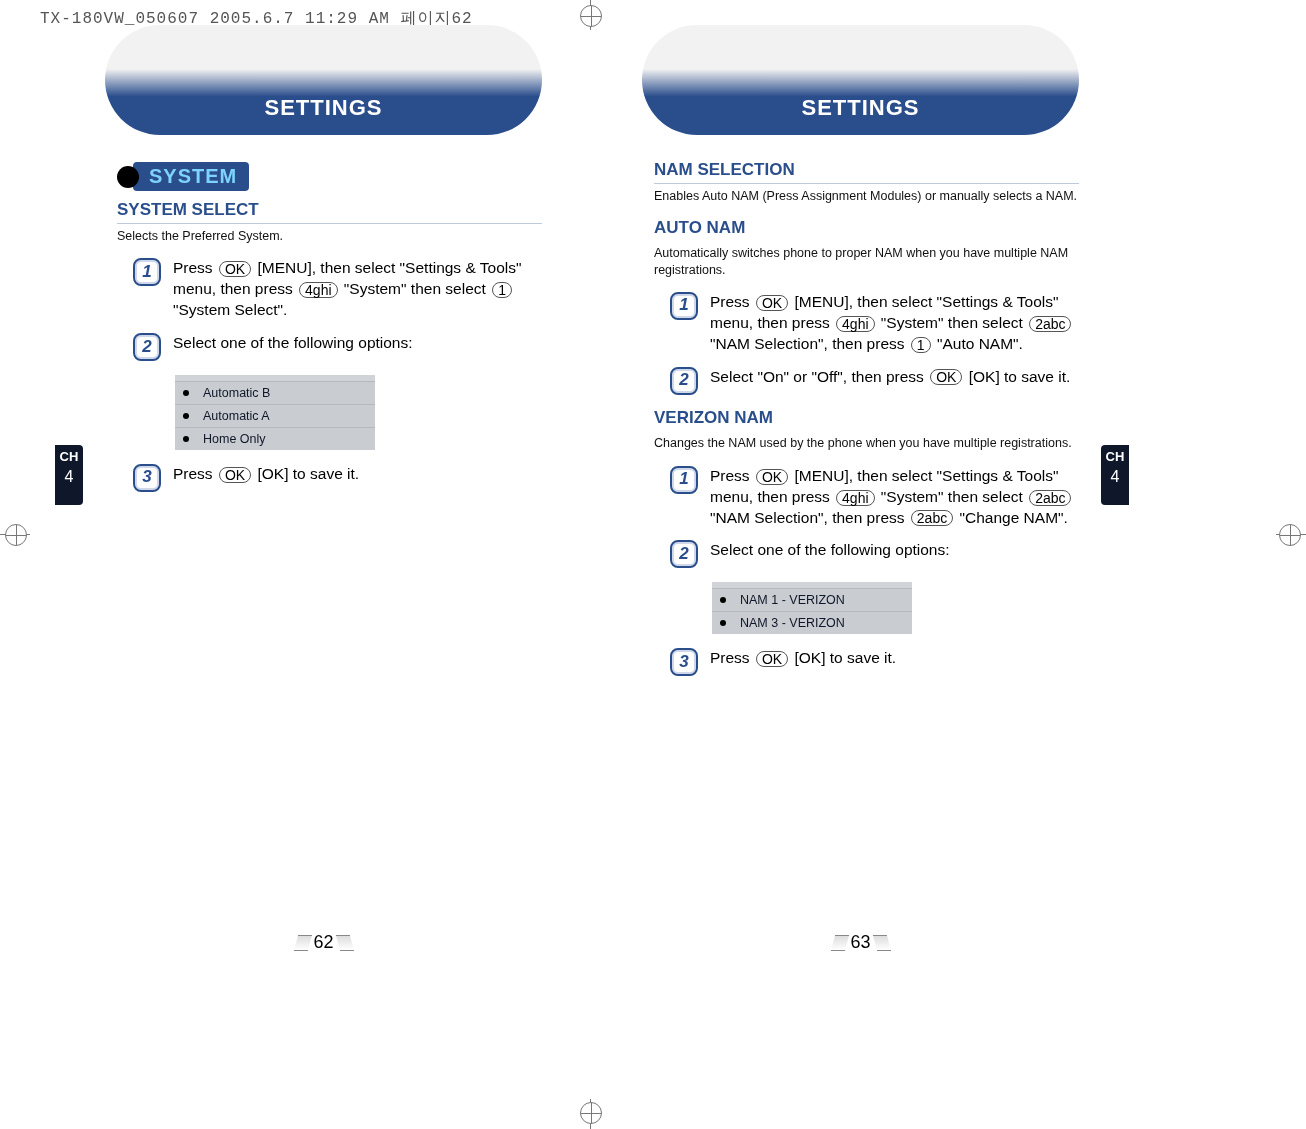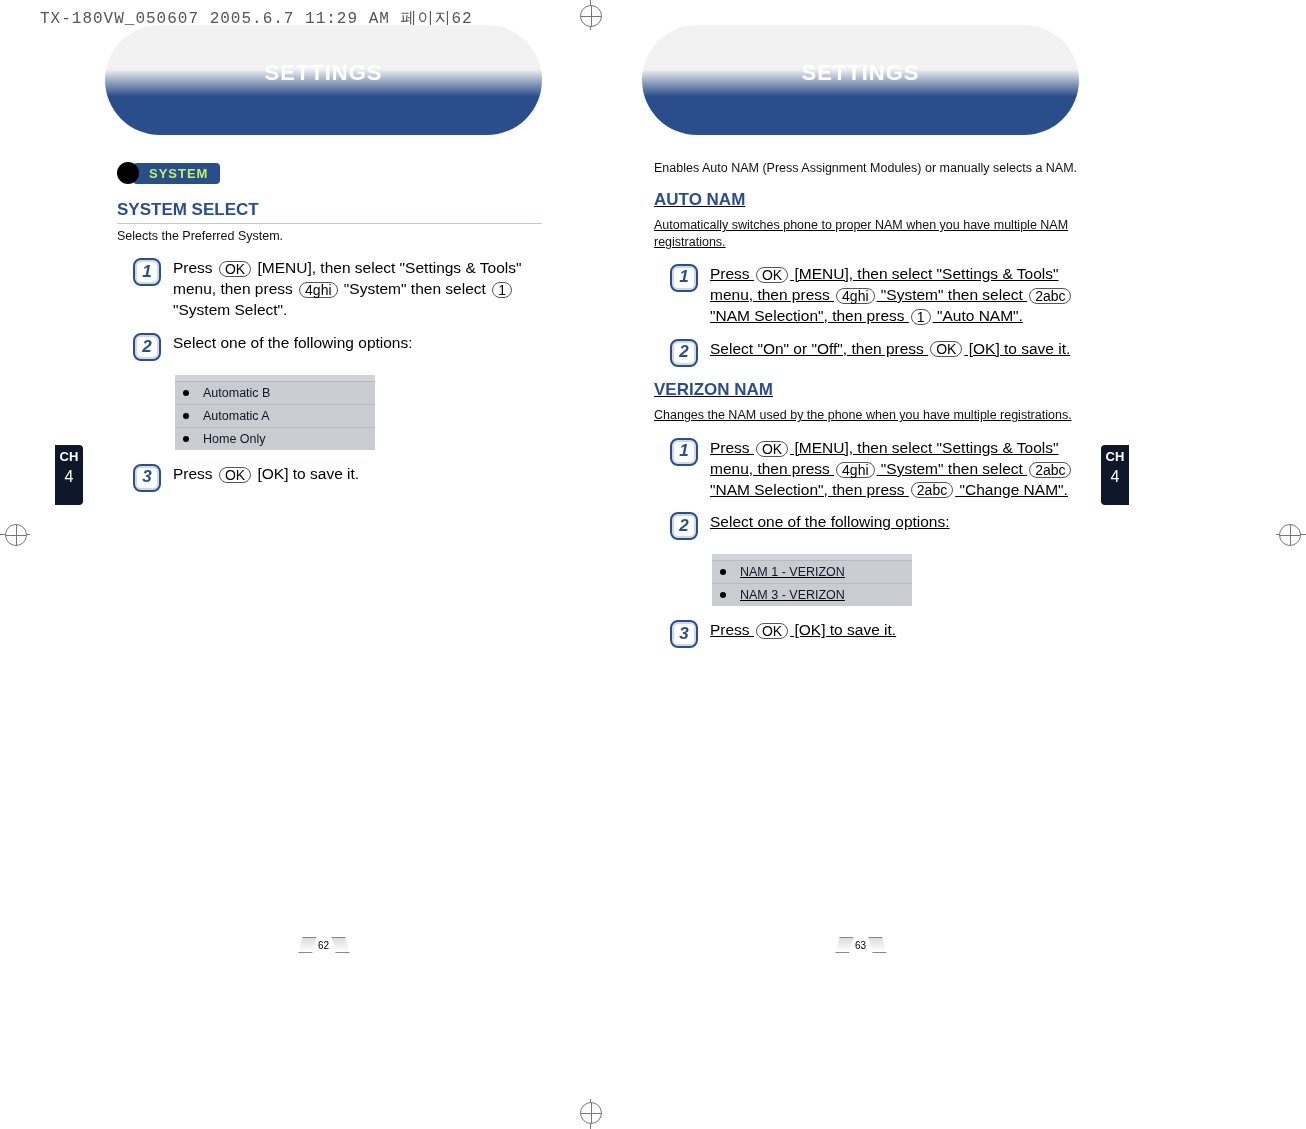--- a/index.html
+++ b/index.html
@@ -82,21 +82,21 @@
 
   
   .pill-header {
     position: absolute;
     top: 0;
     left: 50px;
     right: 50px;
     height: 110px;
     border-radius: 55px;
     display: flex;
-    align-items: center;
+    align-items: flex-end;
     justify-content: center;
     padding-bottom: 14px;
     box-sizing: border-box;
   }
   .left-page .pill-header {
     background: linear-gradient(to bottom, #f2f2f2 40%, #2a4e8c 65%);
   }
   .right-page .pill-header {
     background: linear-gradient(to bottom, #f2f2f2 40%, #2a4e8c 65%);
   }
@@ -133,23 +133,23 @@
     top: 137px;
     left: 62px;
     display: flex;
     align-items: center;
   }
   .section-chip .dot {
     width: 22px; height: 22px; background:#000; border-radius:11px; margin-right:-6px; z-index:2;
   }
   .section-chip .chip {
     background:#2a4e8c;
-    color:#bef264;
+    color:#7dd3fc;
     font-weight:bold;
-    font-size:13px;
+    font-size:20px;
     padding:3px 12px 3px 16px;
     border-radius:4px;
     letter-spacing:1px;
   }
 
   .body {
     position:absolute;
     top:175px;
     left:62px;
     right:50px;
@@ -242,38 +242,37 @@
   .option-box-narrow { width:200px; }
 
   
   .pagenum {
     position:absolute;
     bottom:12px;
     left:50%;
     transform:translateX(-50%);
     display:flex;
     align-items:center;
-    font-size:10px;
+    font-size:18px;
   }
   .pagenum .wing {
     width:14px; height:14px;
     border-top:1px solid #888;
     border-bottom:1px solid #888;
     transform:skewX(-15deg);
     margin:0 2px;
     background:linear-gradient(#ddd,#fff);
   }
   .pagenum .wing.r { transform:skewX(15deg); }
   .pagenum .pn { margin:0 2px; }
 
   .right-body { top:135px; }
 
   .subsection {
     margin-top:5px;
-    text-decoration:underline;
   }
 
 </style>
 </head>
 <body>
 
 <div class="crop-v crop-top"></div>
 <div class="crop-v crop-bottom"></div>
 <div class="crop-h crop-left"></div>
 <div class="crop-h crop-right"></div>
@@ -365,20 +364,21 @@
       <div class="pill-title">SETTINGS</div>
     </div>
 
     <div class="side-tab">
       <span class="ch">CH</span>
       <span class="n">4</span>
     </div>
 
     <div class="body right-body">
 
+      <div class="h2">NAM SELECTION</div>
       <div class="desc">Enables Auto NAM (Press Assignment Modules) or manually selects a NAM.</div>
 
       <div class="subsection">
         <div class="h2" style="border-bottom:none;">AUTO NAM</div>
         <div class="desc">Automatically switches phone to proper NAM when you have multiple NAM registrations.</div>
 
         <div class="step">
           <div class="num"><div class="num-badge"><span>1</span></div></div>
           <div class="txt">
             <span>Press </span><span class="key">OK</span><span> [MENU], then select "Settings &amp; Tools" menu, then press </span><span class="key">4ghi</span><span> "System" then select </span><span class="key">2abc</span><span> "NAM Selection", then press </span><span class="key">1</span><span> "Auto NAM".</span>

